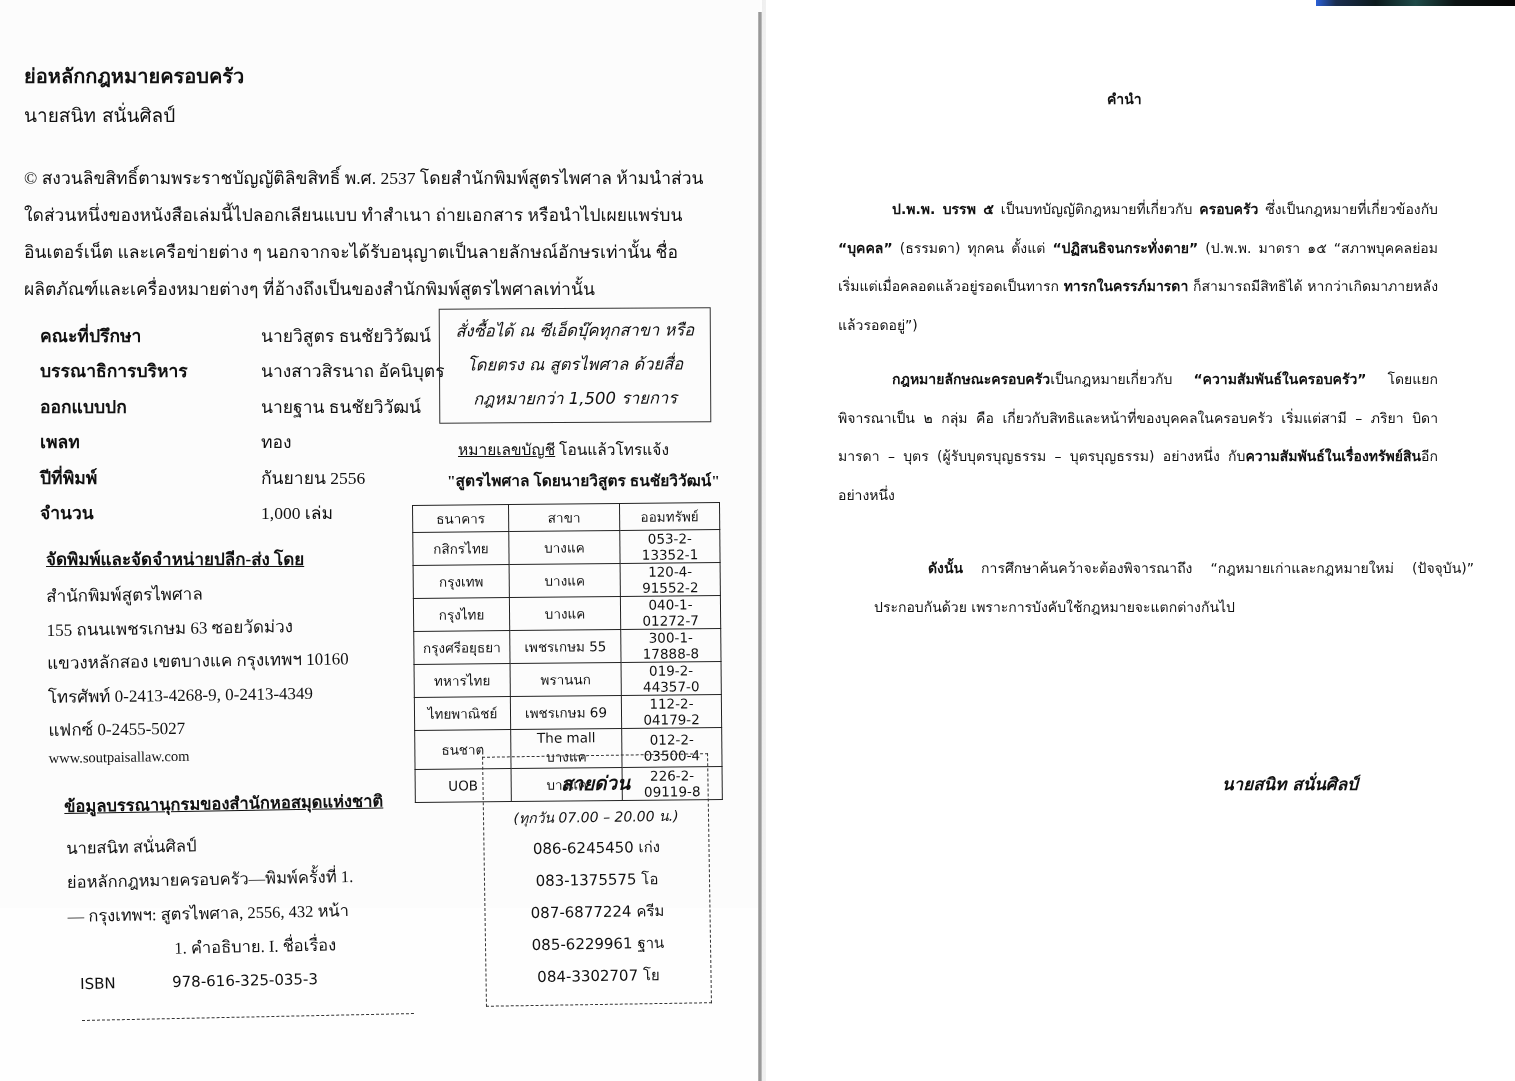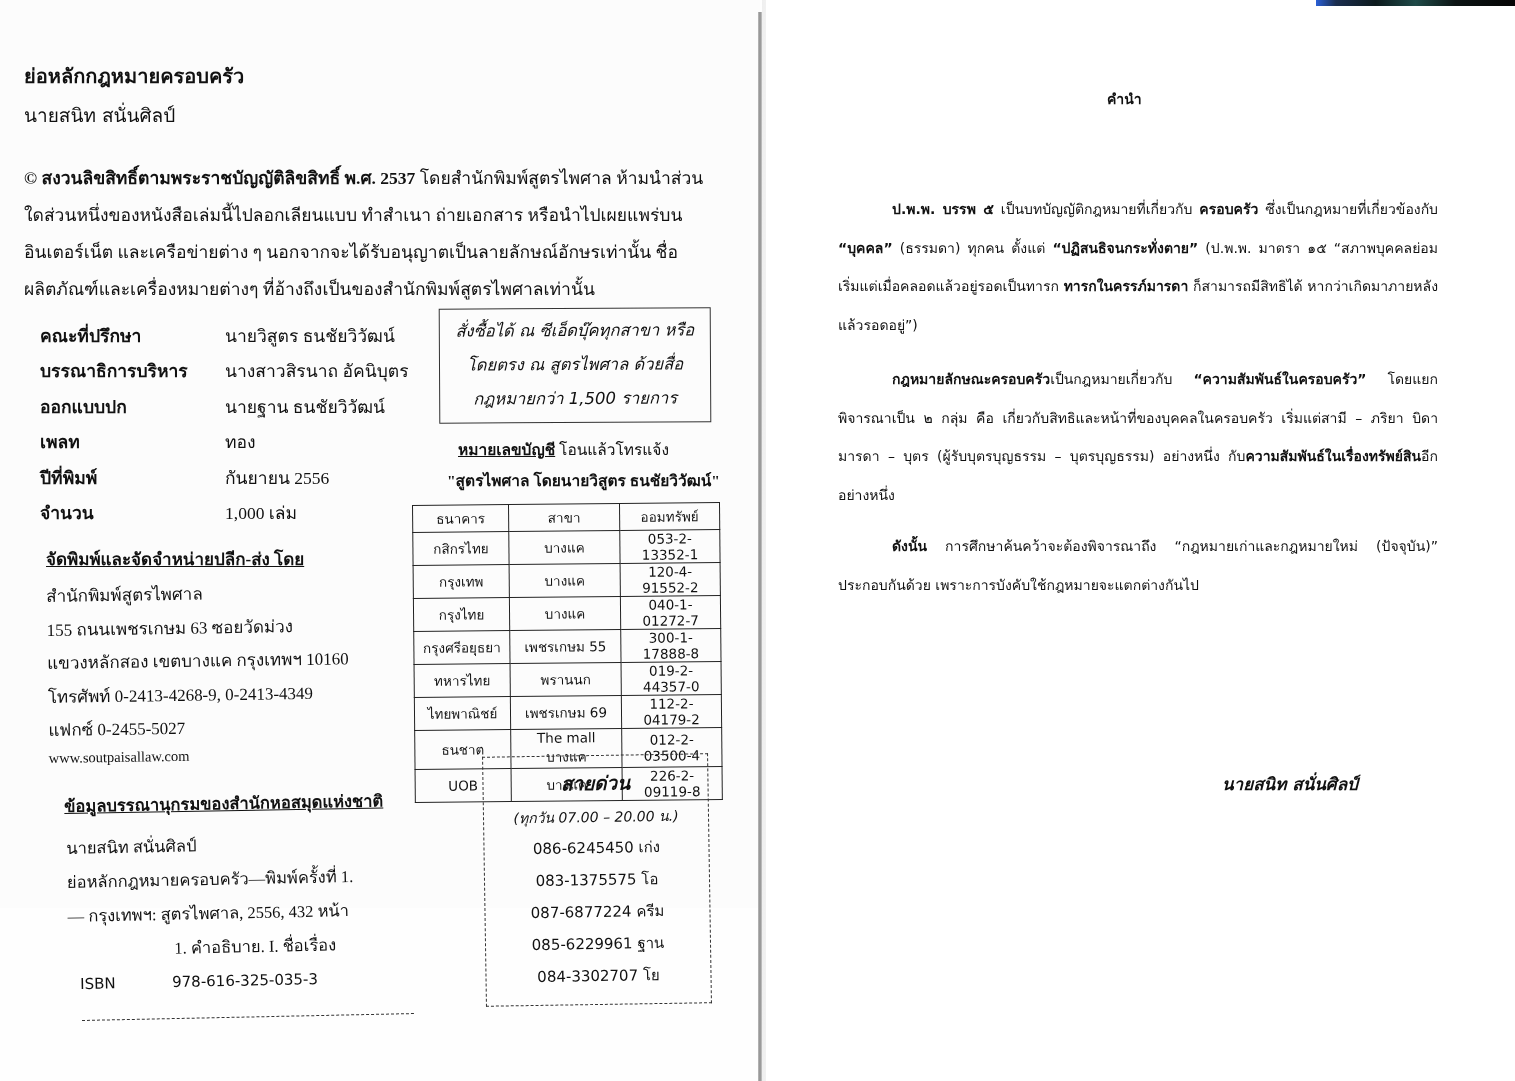--- a/index.html
+++ b/index.html
@@ -13,31 +13,31 @@
   .gutter-shadow { position: absolute; left: 762px; top: 0; width: 28px; height: 1081px; background: linear-gradient(90deg, rgba(0,0,0,0.06), rgba(0,0,0,0)); }
   .corner-photo { position: absolute; left: 1316px; top: 0; width: 199px; height: 6px; background: linear-gradient(90deg,#2a5fd6 0%,#1b2e4f 10%,#0d1a1d 30%,#1f4a48 50%,#0c1414 70%,#050505 100%); }
 
   .abs { position: absolute; white-space: nowrap; }
   .u { text-decoration: underline; }
 
   .book-title { left: 24px; top: 60px; font-size: 20px; font-weight: bold; }
   .book-author { left: 24px; top: 100px; font-size: 19px; }
 
   .copyright { left: 24px; top: 160px; width: 690px; white-space: normal; font-family: "Liberation Serif", serif; font-size: 17.5px; line-height: 37px; }
-  .copyright .lead { font-weight: bold; }
+  .copyright .lead { font-weight: normal; }
 
   .credits { left: 40px; top: 318px; font-family: "Liberation Serif", serif; font-size: 17.5px; }
-  .credit-row { display: flex; height: 35.5px; align-items: center; }
+  .credit-row { display: flex; height: 35.5px; align-items: center; gap: 36px; }
   .credit-label { width: 185px; font-weight: bold; }
   .credit-value { }
 
   .order-box { left: 439px; top: 308px; width: 272px; height: 115px; border: 1.5px solid #333; transform: rotate(-0.3deg); text-align: center; font-style: italic; font-size: 16.5px; line-height: 34px; padding-top: 5px; white-space: normal; }
 
   .account-title { left: 458px; top: 437px; font-family: "Liberation Serif", serif; font-size: 15.5px; }
-  .account-title .u { font-weight: bold; text-align: right; }
+  .account-title .u { font-weight: normal; text-align: right; }
   .account-name { left: 447px; top: 468px; font-family: "Liberation Serif", serif; font-size: 15.5px; font-weight: bold; }
 
   .bank-table { position: absolute; left: 412px; top: 505px; border-collapse: collapse; transform: rotate(-0.55deg); transform-origin: left top; font-size: 13.5px; }
   .bank-table th, .bank-table td { border: 1.3px solid #222; height: 26.5px; text-align: center; padding: 0 4px; font-weight: normal; }
   .bank-table th:nth-child(1), .bank-table td:nth-child(1) { width: 96px; }
   .bank-table th:nth-child(2), .bank-table td:nth-child(2) { width: 111px; }
   .bank-table th:nth-child(3), .bank-table td:nth-child(3) { width: 100px; }
 
   .dist-title { left: 46px; top: 545px; font-family: "Liberation Serif", serif; font-size: 17px; font-weight: bold; text-decoration: underline; }
   .dist-lines { left: 46px; top: 582px; font-family: "Liberation Serif", serif; font-size: 17px; transform: rotate(-0.9deg); transform-origin: left top; }
@@ -56,21 +56,21 @@
   .hotline-title { font-size: 19px; font-weight: bold; font-style: italic; margin-top: 12px; }
   .hotline-hours { font-size: 14px; font-style: italic; margin-top: 8px; }
   .hotline-item { font-size: 15px; height: 32px; line-height: 32px; }
   .hotline-list { margin-top: 4px; }
 
   .preface-title { left: 1107px; top: 88px; font-size: 14px; font-weight: bold; }
   .para { left: 838px; width: 600px; white-space: normal; font-size: 14px; line-height: 38.5px; text-align: justify; }
   .para .indent { display: inline-block; width: 54px; }
   .p1 { top: 190px; }
   .p2 { top: 360px; }
-  .p3 { top: 527px; }
+  .p3 { top: 549px; margin-left: 36px; }
   .p4 { top: 617px; }
   .signature { left: 1222px; top: 770px; font-size: 17px; font-weight: bold; font-style: italic; }
 </style>
 </head>
 <body>
 
 <div class="spread">
 
   <div class="page-left">
     <div class="abs book-title">ย่อหลักกฎหมายครอบครัว</div>

